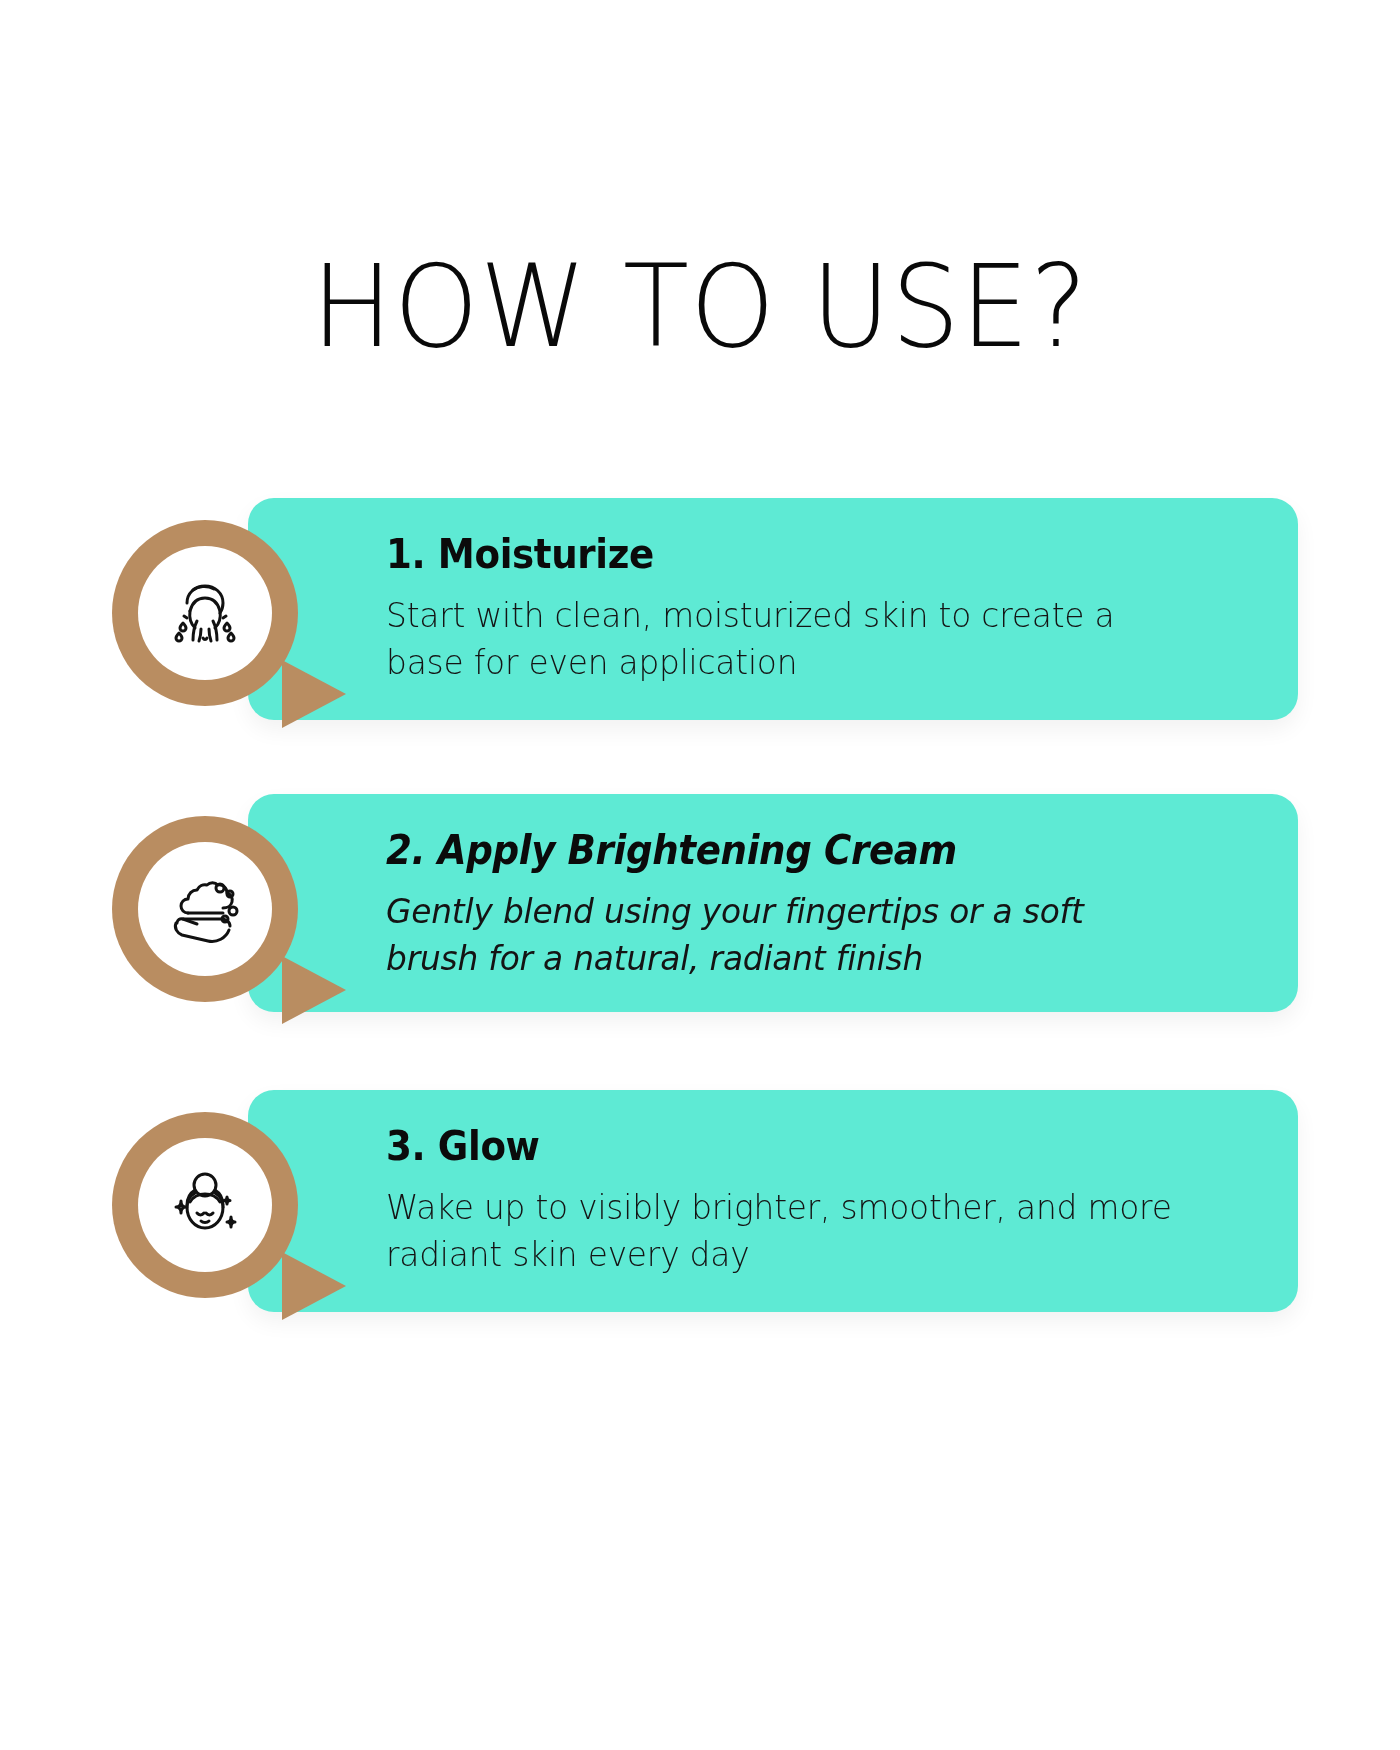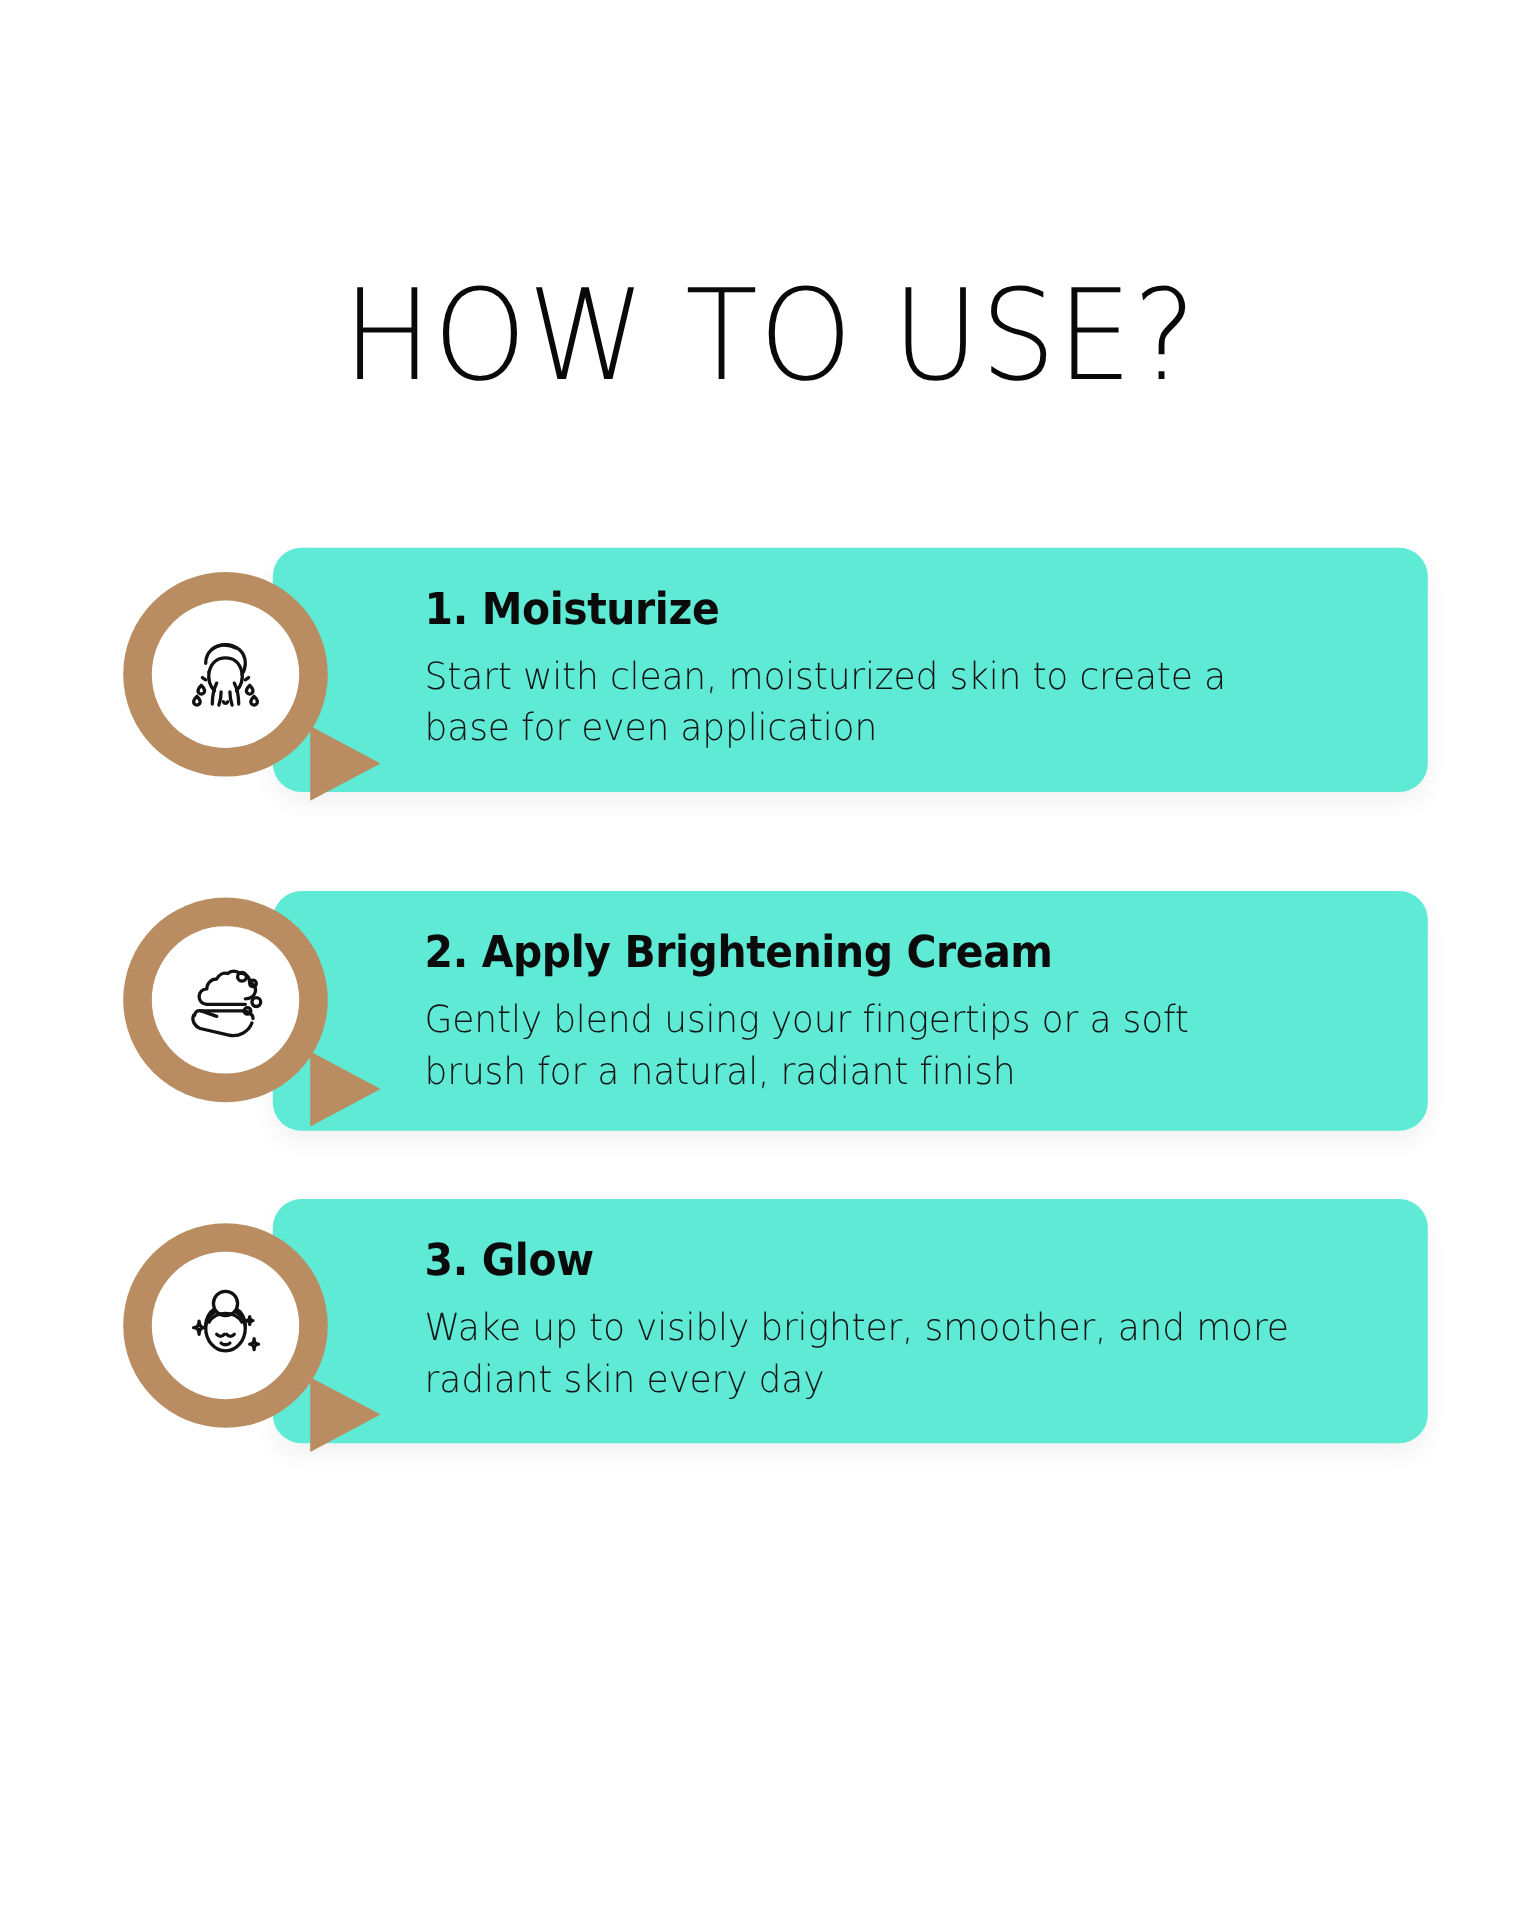--- a/index.html
+++ b/index.html
@@ -127,21 +127,21 @@
 
   
   .step.s1 .badge   { top:22px; }
   .step.s1 .pointer { top:162px; }
   .step.s2 .badge   { top:22px; }
   .step.s2 .pointer { top:162px; }
   .step.s3 .badge   { top:22px; }
   .step.s3 .pointer { top:162px; }
 
   .step.s1 .card { top:0px;  height:222px; }
-  .step.s2 .card { top:16px;  height:218px; }
+  .step.s2 .card { top:0px;  height:218px;font-style:italic; }
   .step.s3 .card { top:0px;  height:222px; }
 
   .step.s1 { height:222px; margin-bottom:74px; }
   .step.s2 { height:218px; margin-bottom:78px; }
   .step.s3 { height:222px; margin-bottom:0; }
 
   .step.s2 .step-desc { max-width:760px; }
   .step.s3 .step-desc { max-width:835px; }
 </style>
 </head>

